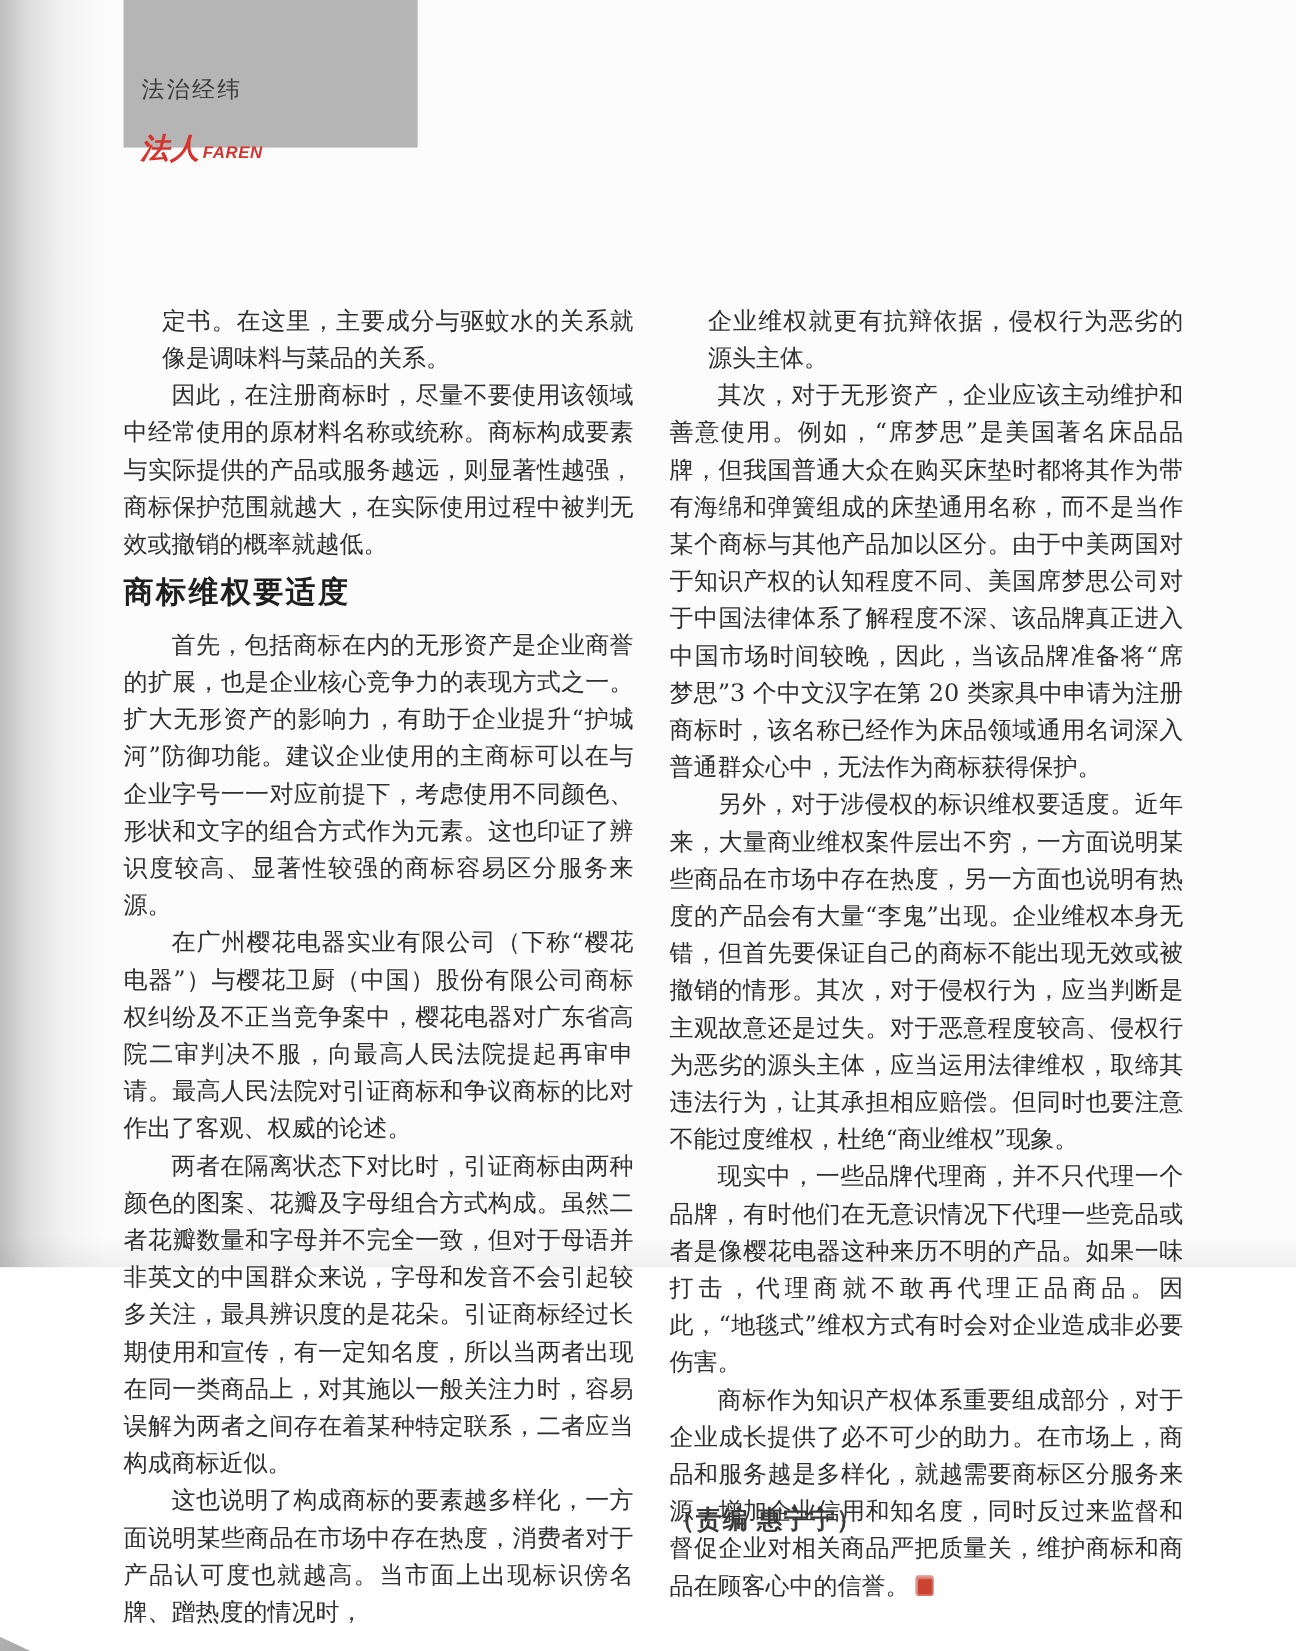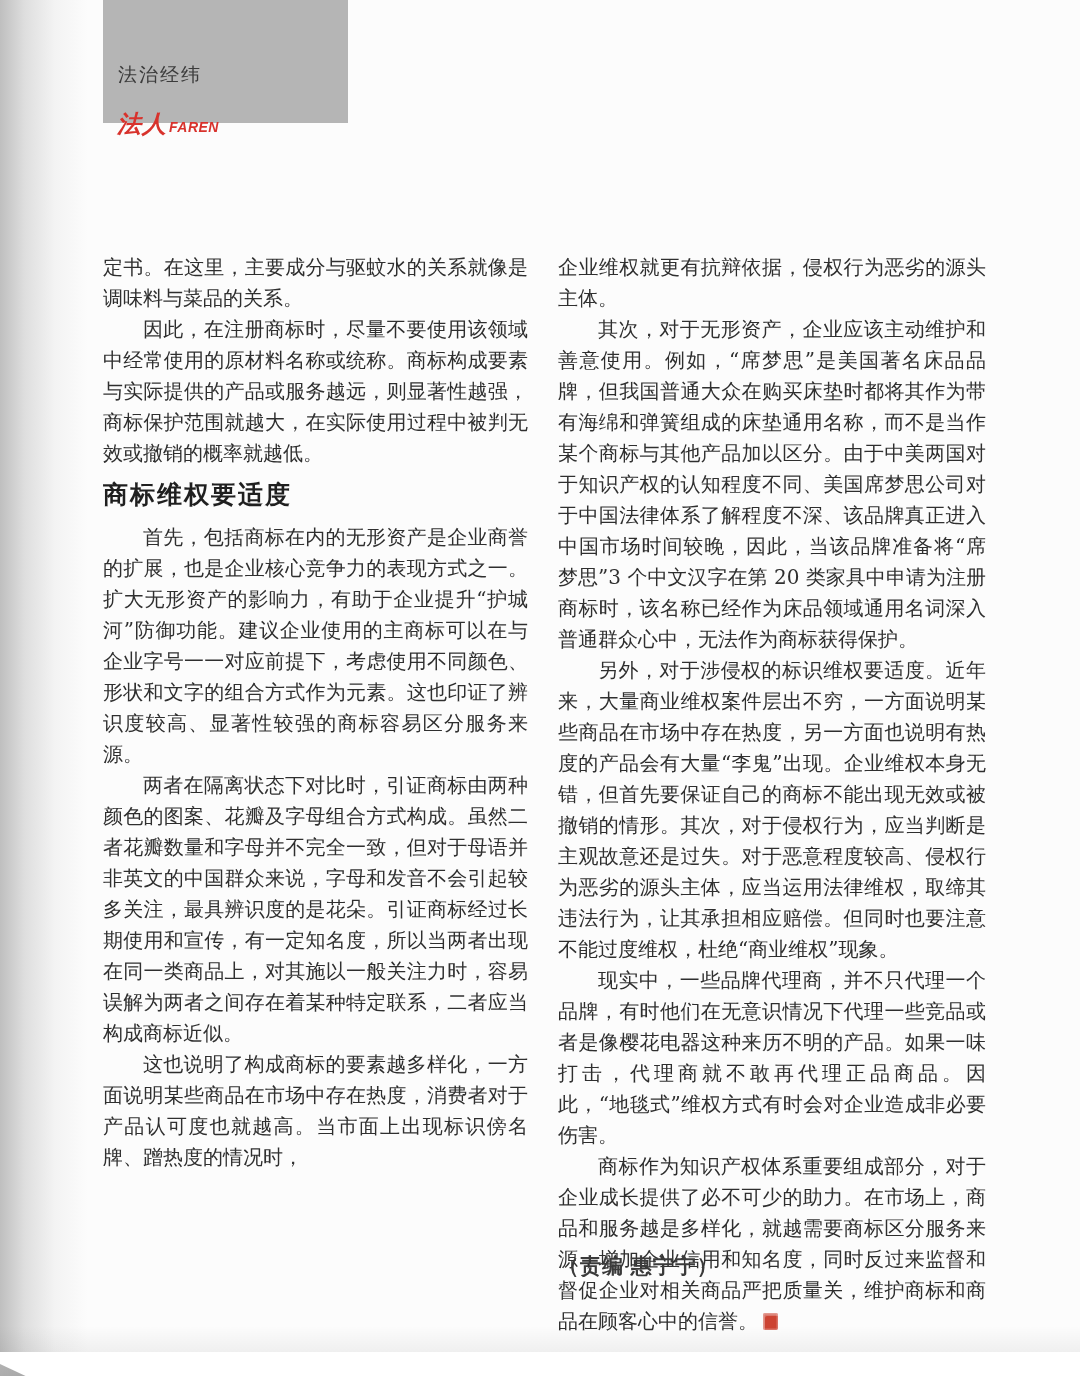--- a/index.html
+++ b/index.html
@@ -3,21 +3,21 @@
 <meta charset="utf-8">
 <style>
   html,body { margin:0; padding:0; }
   body {
     width:1080px; height:1376px;
     background:#ffffff;
     font-family:"DejaVu Serif","Liberation Serif",serif;
     overflow:hidden;
   }
   .page {
-    position:relative; width:1080px; height:1352px;
+    position:relative; width:1080px; height:1056px;
     background:var(--paper,#fcfcfc);
   }
   .edge-shadow {
     position:absolute; left:0; top:0; width:88px; height:100%;
     background:linear-gradient(to right,#bfbfbf 0%,#dedede 28%,#f3f3f3 62%,rgba(255,255,255,0) 100%);
     pointer-events:none;
   }
   .bottom-shade {
     position:absolute; left:0; bottom:0; width:100%; height:26px;
     background:linear-gradient(to bottom,rgba(255,255,255,0),rgba(0,0,0,0.05));
@@ -44,21 +44,21 @@
     color:var(--accent,#d8322c); letter-spacing:0.5px; margin-left:2px;
   }
   .col {
     position:absolute; top:252px;
     font-size:20px; line-height:31px; color:#2f2f2f;
     text-align:justify;
   }
   .col-left  { left:103px; width:425px; }
   .col-right { left:558px; width:428px; }
   .para { margin:0; text-indent:2em; }
-  .para.no-indent { text-indent:0; }
+  .para.no-indent { text-indent:0;margin-left:32px; }
   .heading {
     font-family:"Liberation Sans","DejaVu Sans",sans-serif;
     font-size:25px; font-weight:bold; color:#1f1f1f;
     text-align:left; letter-spacing:2px;
     margin:9px 0 12px 0; text-indent:0; line-height:32px;
   }
   .seal {
     display:inline-block; width:15px; height:17px;
     background:var(--sealred,#cc4332);
     border-radius:2px; margin-left:5px; vertical-align:-2px;
@@ -93,20 +93,21 @@
     <div class="logo">
       <span class="logo-cn">法人</span><span class="logo-en">FAREN</span>
     </div>
   </div>
 
   <div class="col col-left" id="col-left">
       <p class="para no-indent">定书。在这里，主要成分与驱蚊水的关系就像是调味料与菜品的关系。</p>
       <p class="para">因此，在注册商标时，尽量不要使用该领域中经常使用的原材料名称或统称。商标构成要素与实际提供的产品或服务越远，则显著性越强，商标保护范围就越大，在实际使用过程中被判无效或撤销的概率就越低。</p>
       <div class="heading">商标维权要适度</div>
       <p class="para">首先，包括商标在内的无形资产是企业商誉的扩展，也是企业核心竞争力的表现方式之一。扩大无形资产的影响力，有助于企业提升“护城河”防御功能。建议企业使用的主商标可以在与企业字号一一对应前提下，考虑使用不同颜色、形状和文字的组合方式作为元素。这也印证了辨识度较高、显著性较强的商标容易区分服务来源。</p>
+      <p class="para">在广州樱花电器实业有限公司（下称“樱花电器”）与樱花卫厨（中国）股份有限公司商标权纠纷及不正当竞争案中，樱花电器对广东省高院二审判决不服，向最高人民法院提起再审申请。最高人民法院对引证商标和争议商标的比对作出了客观、权威的论述。</p>
       <p class="para">两者在隔离状态下对比时，引证商标由两种颜色的图案、花瓣及字母组合方式构成。虽然二者花瓣数量和字母并不完全一致，但对于母语并非英文的中国群众来说，字母和发音不会引起较多关注，最具辨识度的是花朵。引证商标经过长期使用和宣传，有一定知名度，所以当两者出现在同一类商品上，对其施以一般关注力时，容易误解为两者之间存在着某种特定联系，二者应当构成商标近似。</p>
       <p class="para">这也说明了构成商标的要素越多样化，一方面说明某些商品在市场中存在热度，消费者对于产品认可度也就越高。当市面上出现标识傍名牌、蹭热度的情况时，</p>
     </div>
   <div class="col col-right" id="col-right">
       <p class="para no-indent">企业维权就更有抗辩依据，侵权行为恶劣的源头主体。</p>
       <p class="para">其次，对于无形资产，企业应该主动维护和善意使用。例如，“席梦思”是美国著名床品品牌，但我国普通大众在购买床垫时都将其作为带有海绵和弹簧组成的床垫通用名称，而不是当作某个商标与其他产品加以区分。由于中美两国对于知识产权的认知程度不同、美国席梦思公司对于中国法律体系了解程度不深、该品牌真正进入中国市场时间较晚，因此，当该品牌准备将“席梦思”3 个中文汉字在第 20 类家具中申请为注册商标时，该名称已经作为床品领域通用名词深入普通群众心中，无法作为商标获得保护。</p>
       <p class="para">另外，对于涉侵权的标识维权要适度。近年来，大量商业维权案件层出不穷，一方面说明某些商品在市场中存在热度，另一方面也说明有热度的产品会有大量“李鬼”出现。企业维权本身无错，但首先要保证自己的商标不能出现无效或被撤销的情形。其次，对于侵权行为，应当判断是主观故意还是过失。对于恶意程度较高、侵权行为恶劣的源头主体，应当运用法律维权，取缔其违法行为，让其承担相应赔偿。但同时也要注意不能过度维权，杜绝“商业维权”现象。</p>
       <p class="para">现实中，一些品牌代理商，并不只代理一个品牌，有时他们在无意识情况下代理一些竞品或者是像樱花电器这种来历不明的产品。如果一味打击，代理商就不敢再代理正品商品。因此，“地毯式”维权方式有时会对企业造成非必要伤害。</p>
       <p class="para">商标作为知识产权体系重要组成部分，对于企业成长提供了必不可少的助力。在市场上，商品和服务越是多样化，就越需要商标区分服务来源，增加企业信用和知名度，同时反过来监督和督促企业对相关商品严把质量关，维护商标和商品在顾客心中的信誉。<span class="seal"></span></p>
     </div>

